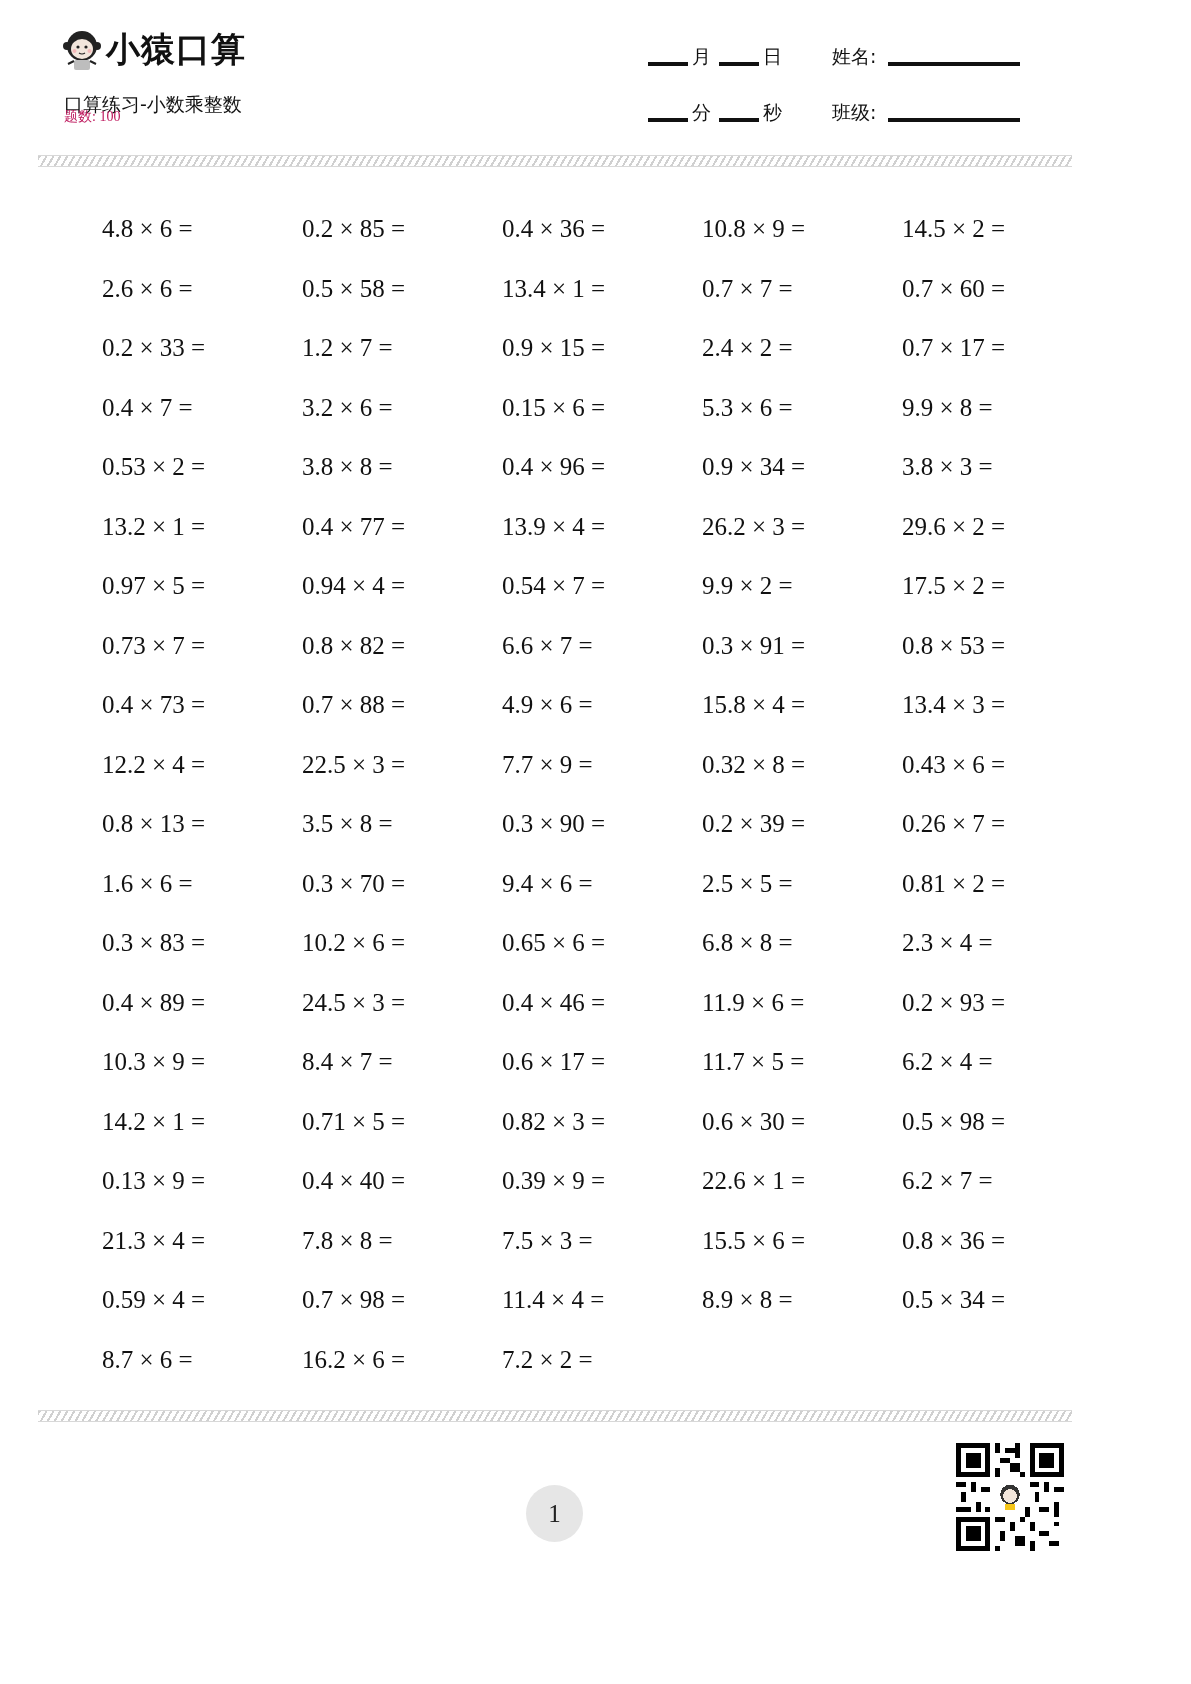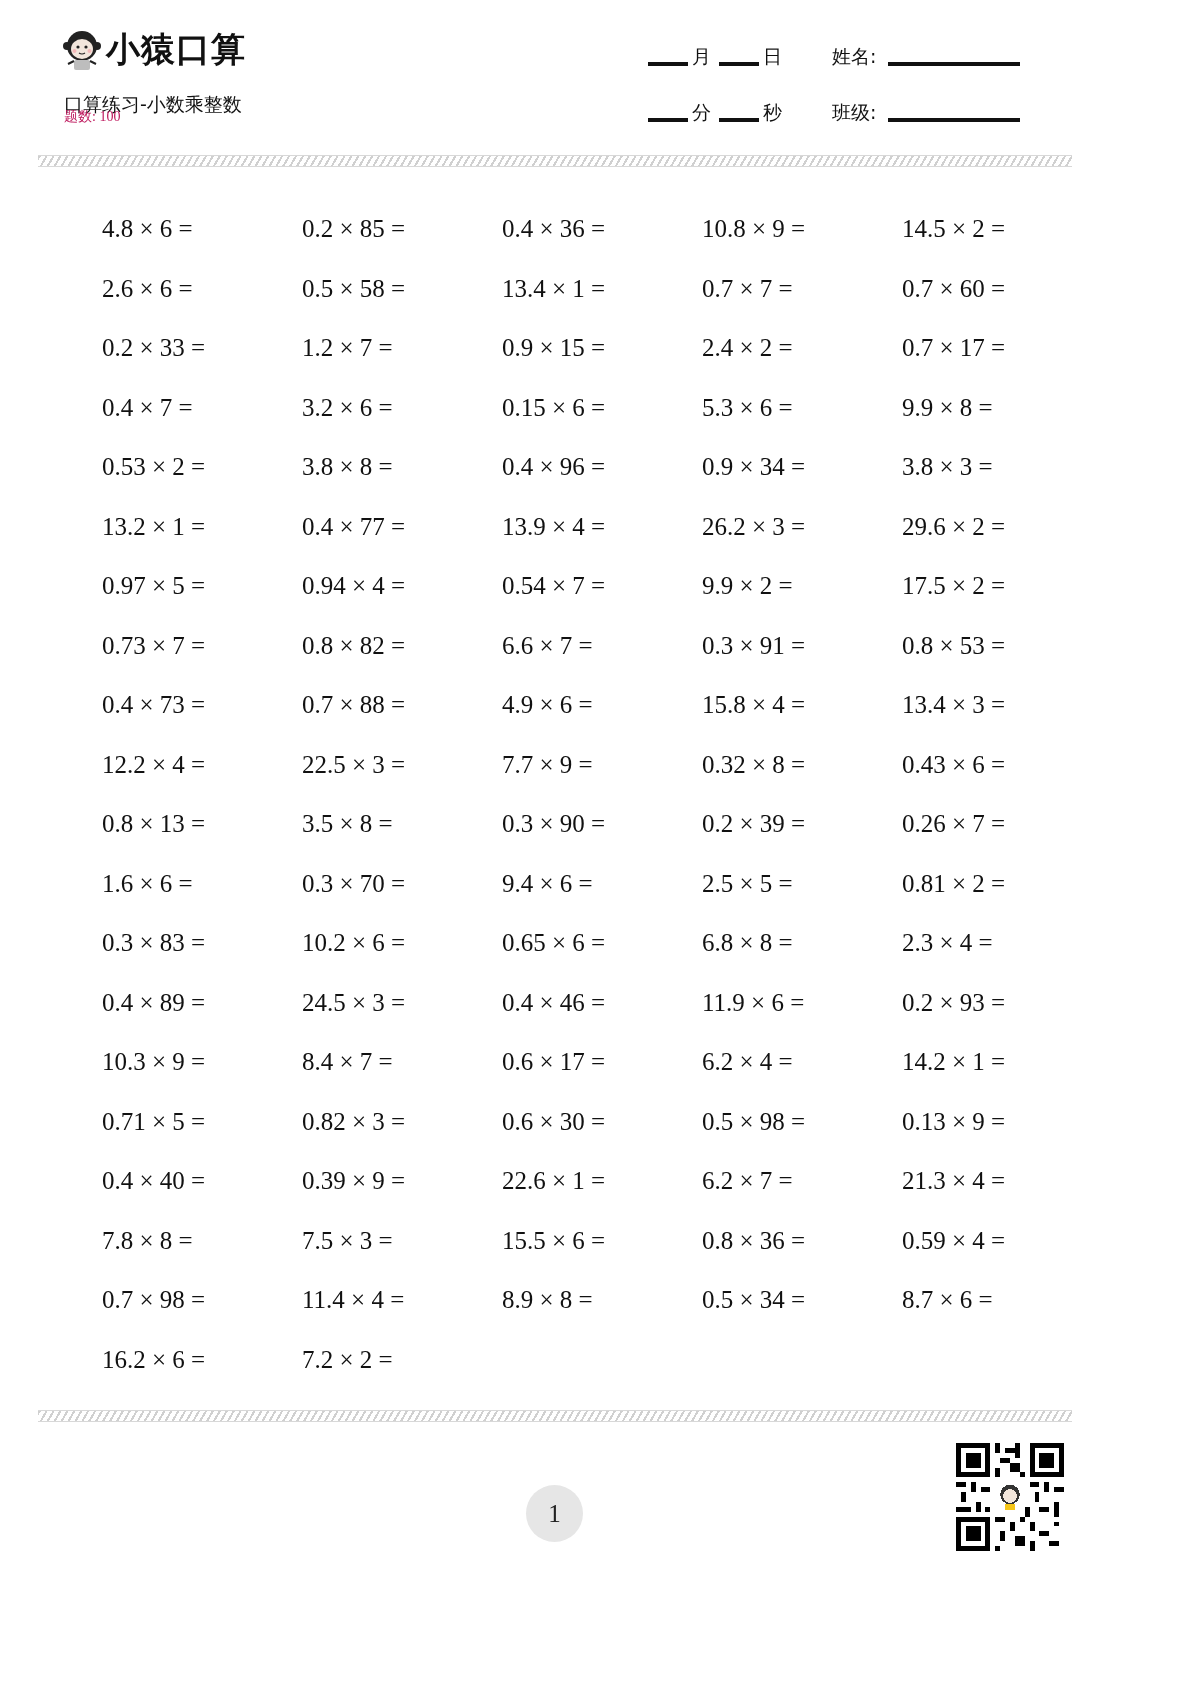--- a/index.html
+++ b/index.html
@@ -165,20 +165,21 @@
   <div class="problem">0.4 × 89 =</div>
   <div class="problem">24.5 × 3 =</div>
   <div class="problem">0.4 × 46 =</div>
   <div class="problem">11.9 × 6 =</div>
 
   <div class="problem">0.2 × 93 =</div>
   <div class="problem">10.3 × 9 =</div>
   <div class="problem">8.4 × 7 =</div>
   <div class="problem">0.6 × 17 =</div>
 
+  <div class="problem">11.7 × 5 =</div>
   <div class="problem">6.2 × 4 =</div>
   <div class="problem">14.2 × 1 =</div>
   <div class="problem">0.71 × 5 =</div>
   <div class="problem">0.82 × 3 =</div>
 
   <div class="problem">0.6 × 30 =</div>
   <div class="problem">0.5 × 98 =</div>
   <div class="problem">0.13 × 9 =</div>
   <div class="problem">0.4 × 40 =</div>
   <div class="problem">0.39 × 9 =</div>

